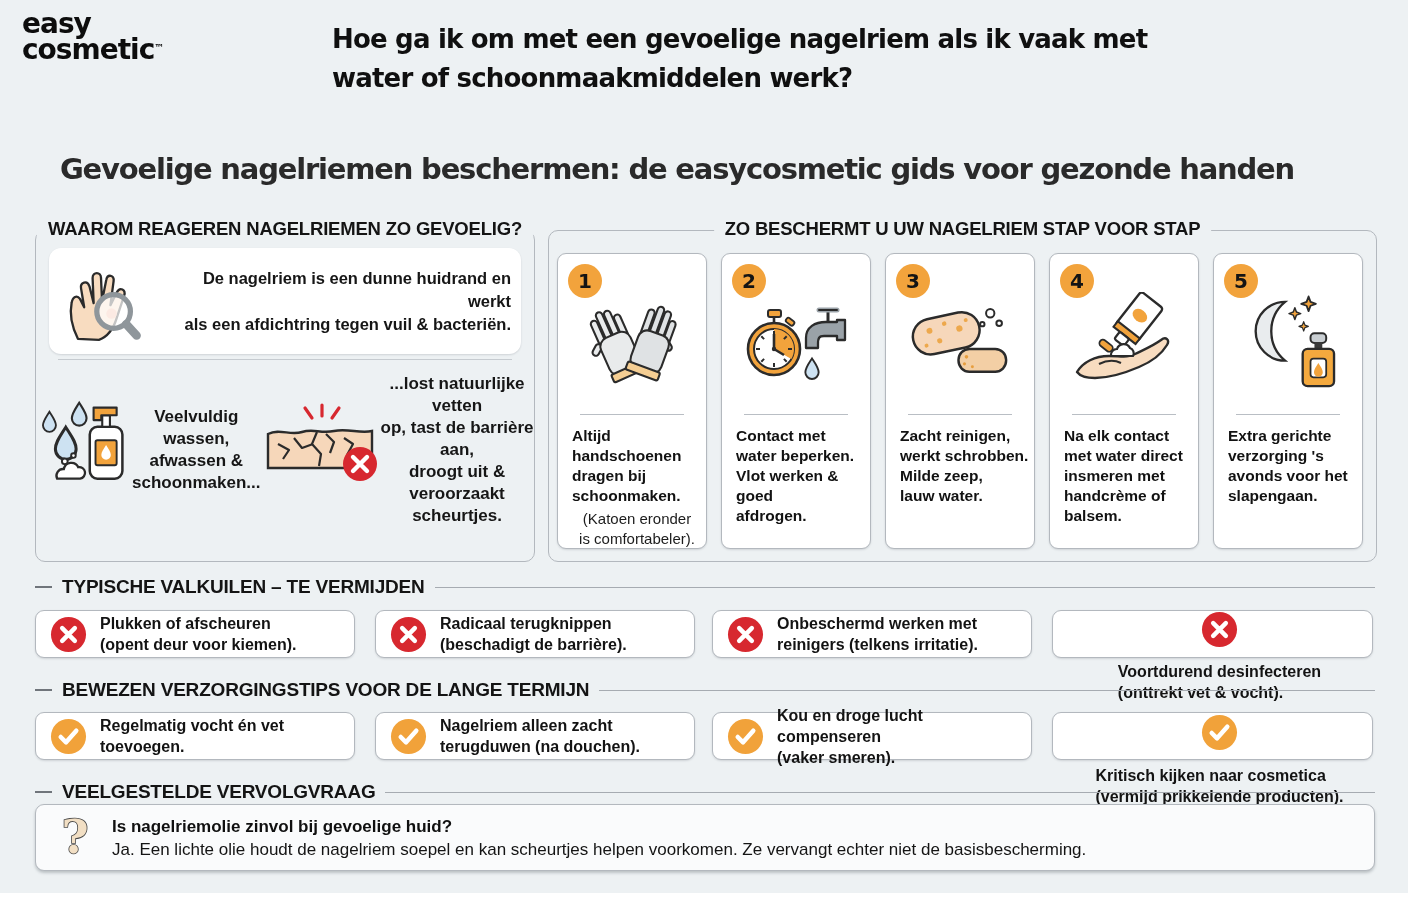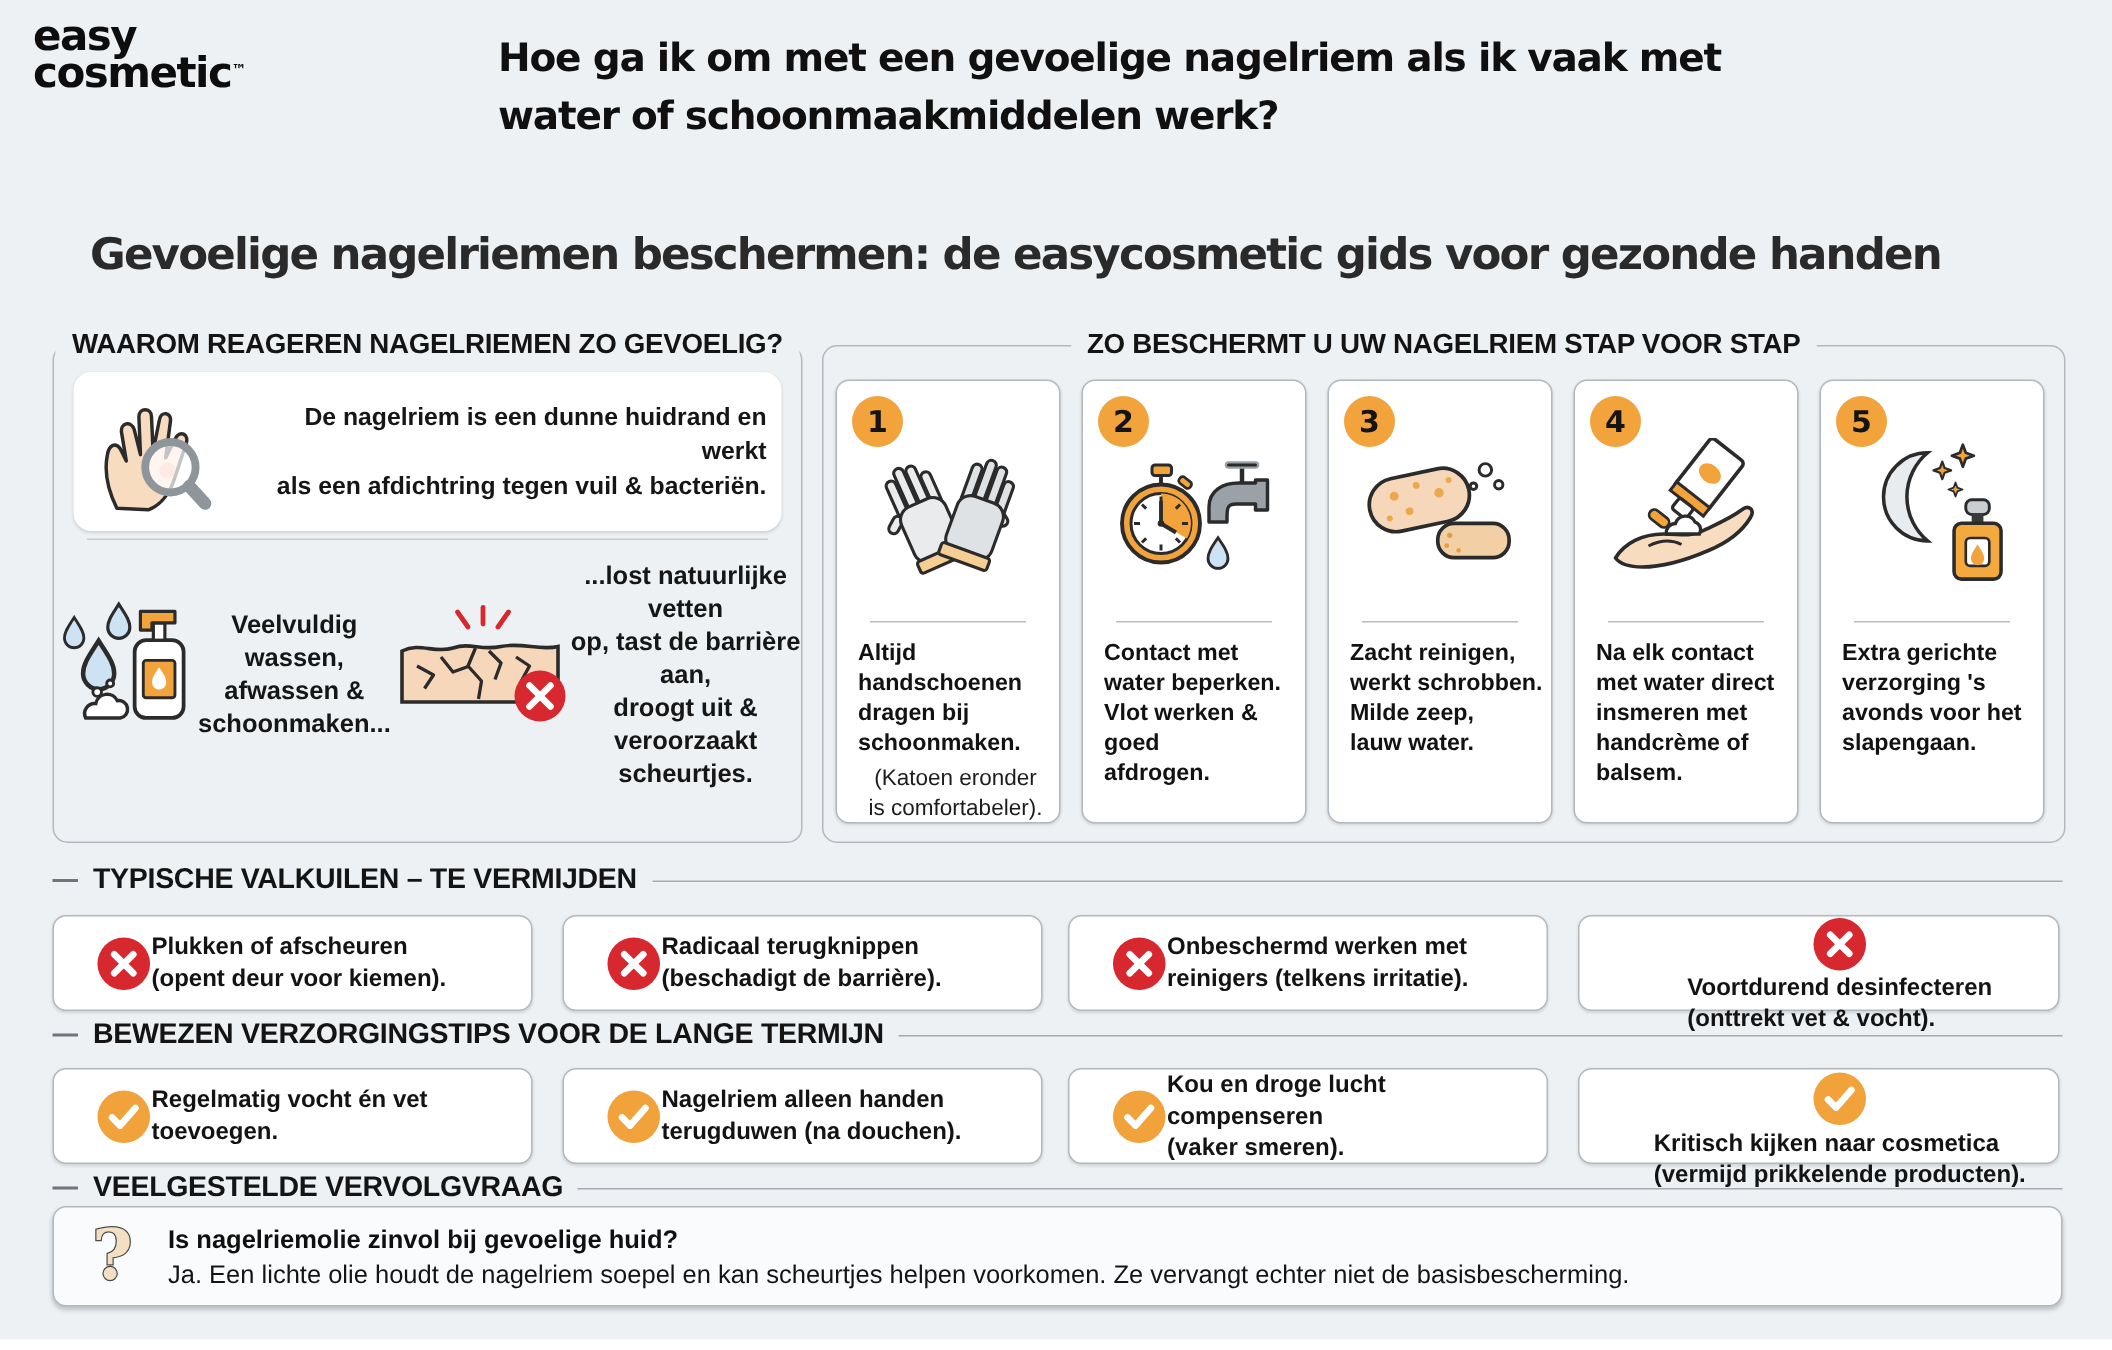--- a/index.html
+++ b/index.html
@@ -55,23 +55,23 @@
   
   .rule-head{position:absolute;left:35px;width:1340px;display:flex;align-items:center;gap:10px;
              font-size:19px;font-weight:800;letter-spacing:-0.2px;color:#141414;white-space:nowrap;}
   .rule-head::before{content:"";width:17px;border-top:2px solid #70757B;}
   .rule-head::after{content:"";flex:1;border-top:1.5px solid #A6ABB1;}
   #pitfalls-head{top:576px;}
   #tips-head{top:679px;}
   #faq-head{top:781px;}
 
   
-  .flag-card{position:absolute;height:64px;background:#FFFFFF;border:1.4px solid #B3B8BE;
+  .flag-card{position:absolute;height:48px;background:#FFFFFF;border:1.4px solid #B3B8BE;
              border-radius:9px;box-sizing:border-box;box-shadow:0 1px 2px rgba(40,50,60,.15);
-             display:flex;align-items:center;padding-left:28px;}
+             display:flex;align-items:center;gap:13px;padding-left:14px;}
   .pit-row{top:610px;}
   .tip-row{top:712px;}
   .col-a{left:35px;width:320px;}
   .col-b{left:375px;width:320px;}
   .col-c{left:712px;width:320px;}
   .col-d{left:1052px;width:321px;flex-direction:column;}
   .flag-text{font-size:16px;font-weight:600;line-height:21px;color:#131313;}
   .flag-icon{flex:0 0 auto;display:flex;}
 
   
@@ -391,21 +391,21 @@
     <div class="flag-text pre">Regelmatig vocht én vet
 toevoegen.</div>
   </div>
   <div class="flag-card tip-row col-b">
     <span class="flag-icon">
       <svg width="37" height="39" viewBox="0 0 38 38">
           <circle cx="19" cy="19" r="18" fill="#F1A23A"></circle>
           <path d="M11 19.5 L16.5 25 L27 13" stroke="#fff" stroke-width="4.6" stroke-linecap="round" stroke-linejoin="round" fill="none"></path>
         </svg>
     </span>
-    <div class="flag-text pre">Nagelriem alleen handen
+    <div class="flag-text pre">Nagelriem alleen zacht
 terugduwen (na douchen).</div>
   </div>
   <div class="flag-card tip-row col-c">
     <span class="flag-icon">
       <svg width="37" height="39" viewBox="0 0 38 38">
           <circle cx="19" cy="19" r="18" fill="#F1A23A"></circle>
           <path d="M11 19.5 L16.5 25 L27 13" stroke="#fff" stroke-width="4.6" stroke-linecap="round" stroke-linejoin="round" fill="none"></path>
         </svg>
     </span>
     <div class="flag-text pre">Kou en droge lucht compenseren

